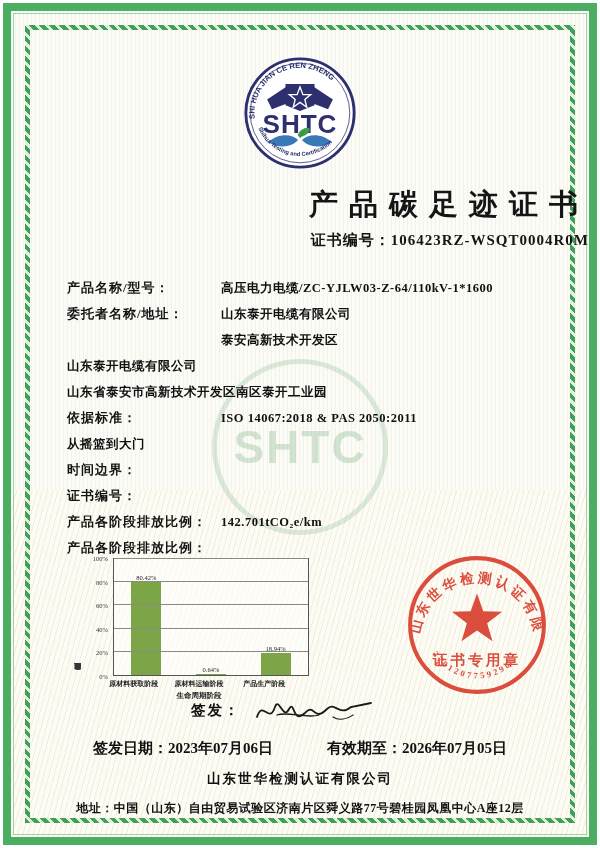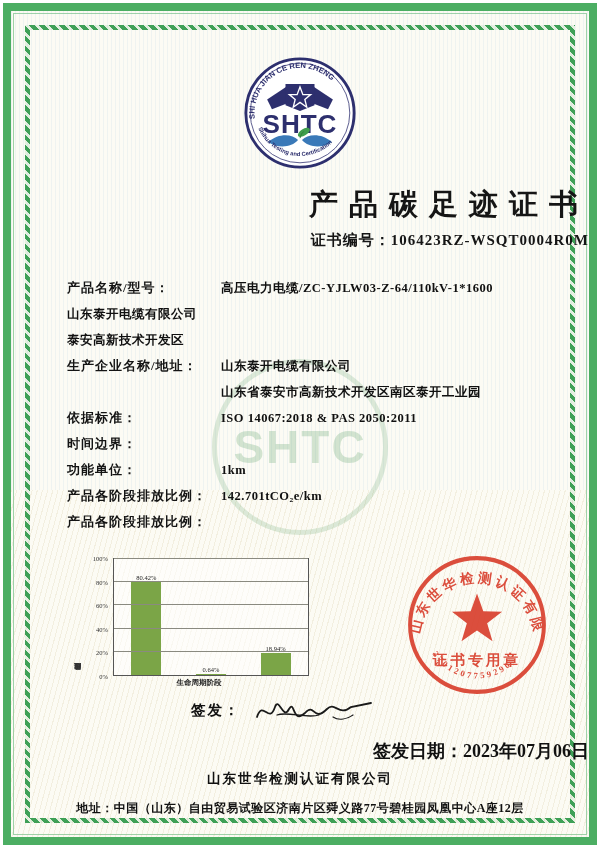--- a/index.html
+++ b/index.html
@@ -40,21 +40,21 @@
   .cats{display:flex;justify-content:space-around;width:196px;margin-left:28px;}
   .cat-label{font-size:7px;font-weight:bold;color:#222;width:33%;text-align:center;padding-top:3px;}
   .xlabel{width:196px;margin-left:28px;text-align:center;font-size:7.5px;font-weight:bold;color:#222;margin-top:2px;}
 
   .seal{position:absolute;top:538px;left:390px;opacity:.92;}
 
   .sign-row{position:absolute;top:680px;left:180px;display:flex;align-items:center;}
   .sign-label{font-size:14.5px;font-weight:bold;letter-spacing:2px;}
   .sign-svg{margin-left:6px;}
 
-  .footer-dates{position:absolute;top:728px;width:100%;display:flex;justify-content:flex-end;gap:54px;font-size:18px;font-weight:bold;}
+  .footer-dates{position:absolute;top:728px;width:100%;display:flex;justify-content:center;gap:54px;font-size:15px;font-weight:bold;}
   .footer-company{position:absolute;top:759px;width:100%;text-align:center;font-size:13.5px;font-weight:bold;letter-spacing:2px;}
   .footer-address{position:absolute;top:789px;width:100%;text-align:center;font-size:12px;font-weight:bold;letter-spacing:.5px;}
 
   .logo-sans{font-family:"Liberation Sans",sans-serif;}
 </style>
 </head>
 <body>
 
 <div class="cert">
   <div class="frame">
@@ -97,48 +97,48 @@
       <div class="certno">证书编号：106423RZ-WSQT0004R0M</div>
 
       <div class="fields">
           <div class="frow">
             <div class="flabel">产品名称/型号：</div>
             <div class="fvalue">
               <div class="vline">高压电力电缆/ZC-YJLW03-Z-64/110kV-1*1600</div>
             </div>
           </div>
           <div class="frow">
+            <div class="flabel">委托者名称/地址：</div>
             <div class="fvalue">
               <div class="vline">山东泰开电缆有限公司</div>
               <div class="vline">泰安高新技术开发区</div>
             </div>
           </div>
           <div class="frow">
-            <div class="flabel">生产企业名称/地址：</div>
             <div class="fvalue">
               <div class="vline">山东泰开电缆有限公司</div>
               <div class="vline">山东省泰安市高新技术开发区南区泰开工业园</div>
             </div>
           </div>
           <div class="frow">
             <div class="flabel">依据标准：</div>
             <div class="fvalue">
               <div class="vline">ISO 14067:2018 &amp; PAS 2050:2011</div>
             </div>
           </div>
           <div class="frow">
+            <div class="fvalue">
+              <div class="vline">从摇篮到大门</div>
+            </div>
           </div>
           <div class="frow">
             <div class="flabel">时间边界：</div>
           </div>
           <div class="frow">
-            <div class="flabel">功能单位：</div>
-            <div class="fvalue">
-              <div class="vline">1km</div>
-            </div>
+            <div class="flabel">证书编号：</div>
           </div>
           <div class="frow">
             <div class="flabel">产品各阶段排放比例：</div>
             <div class="fvalue">
               <div class="vline">142.701tCO₂e/km</div>
             </div>
           </div>
           <div class="frow">
             <div class="flabel">产品各阶段排放比例：</div>
             <div class="fvalue"></div>
@@ -173,20 +173,25 @@
                   </div>
                 </div>
             <div class="gridline" style="bottom: 20%;"></div>
                 <div class="gridline" style="bottom: 40%;"></div>
                 <div class="gridline" style="bottom: 60%;"></div>
                 <div class="gridline" style="bottom: 80%;"></div>
                 <div class="gridline" style="bottom: 100%;"></div>
               </div>
           </div>
         </div>
+        <div class="cats">
+            <div class="cat-label">原材料获取阶段</div>
+            <div class="cat-label">原材料运输阶段</div>
+            <div class="cat-label">产品生产阶段</div>
+          </div>
         <div class="xlabel">生命周期阶段</div>
       </div>
 
       <svg class="seal" width="152" height="152" viewBox="0 0 150 150">
         <circle cx="75" cy="75" r="66" fill="none" stroke="#d9402e" stroke-width="4"></circle>
         <defs>
           <path id="sealTopArc" d="M 18 90 A 57 57 0 1 1 132 90" fill="none"></path>
           <path id="sealBottomArc" d="M 29 100 A 52 52 0 0 0 121 100" fill="none"></path>
         </defs>
         <text font-size="13.5" font-weight="bold" fill="#d9402e" letter-spacing="2">
@@ -203,19 +208,20 @@
         <span class="sign-label">签发：</span>
         <svg class="sign-svg" width="130" height="38" viewBox="0 0 130 38">
           <path d="M10 26 C16 8, 22 34, 28 16 C32 5, 36 30, 42 18 C48 8, 45 34, 58 22 C68 11, 66 32, 80 18 C88 10, 92 26, 104 16 L 124 12" fill="none" stroke="#1a1a1a" stroke-width="1.8" stroke-linecap="round"></path>
           <path d="M30 24 C40 20, 60 28, 72 24" fill="none" stroke="#1a1a1a" stroke-width="1.3" stroke-linecap="round"></path>
           <path d="M86 26 C92 30, 100 28, 106 24" fill="none" stroke="#1a1a1a" stroke-width="1.2" stroke-linecap="round"></path>
         </svg>
       </div>
 
       <div class="footer-dates">
         <span>签发日期：2023年07月06日</span>
+        <span>有效期至：2026年07月05日</span>
       </div>
       <div class="footer-company">山东世华检测认证有限公司</div>
       <div class="footer-address">地址：中国（山东）自由贸易试验区济南片区舜义路77号碧桂园凤凰中心A座12层</div>
 
     </div>
   </div>
 </div>
 
 </body></html>

